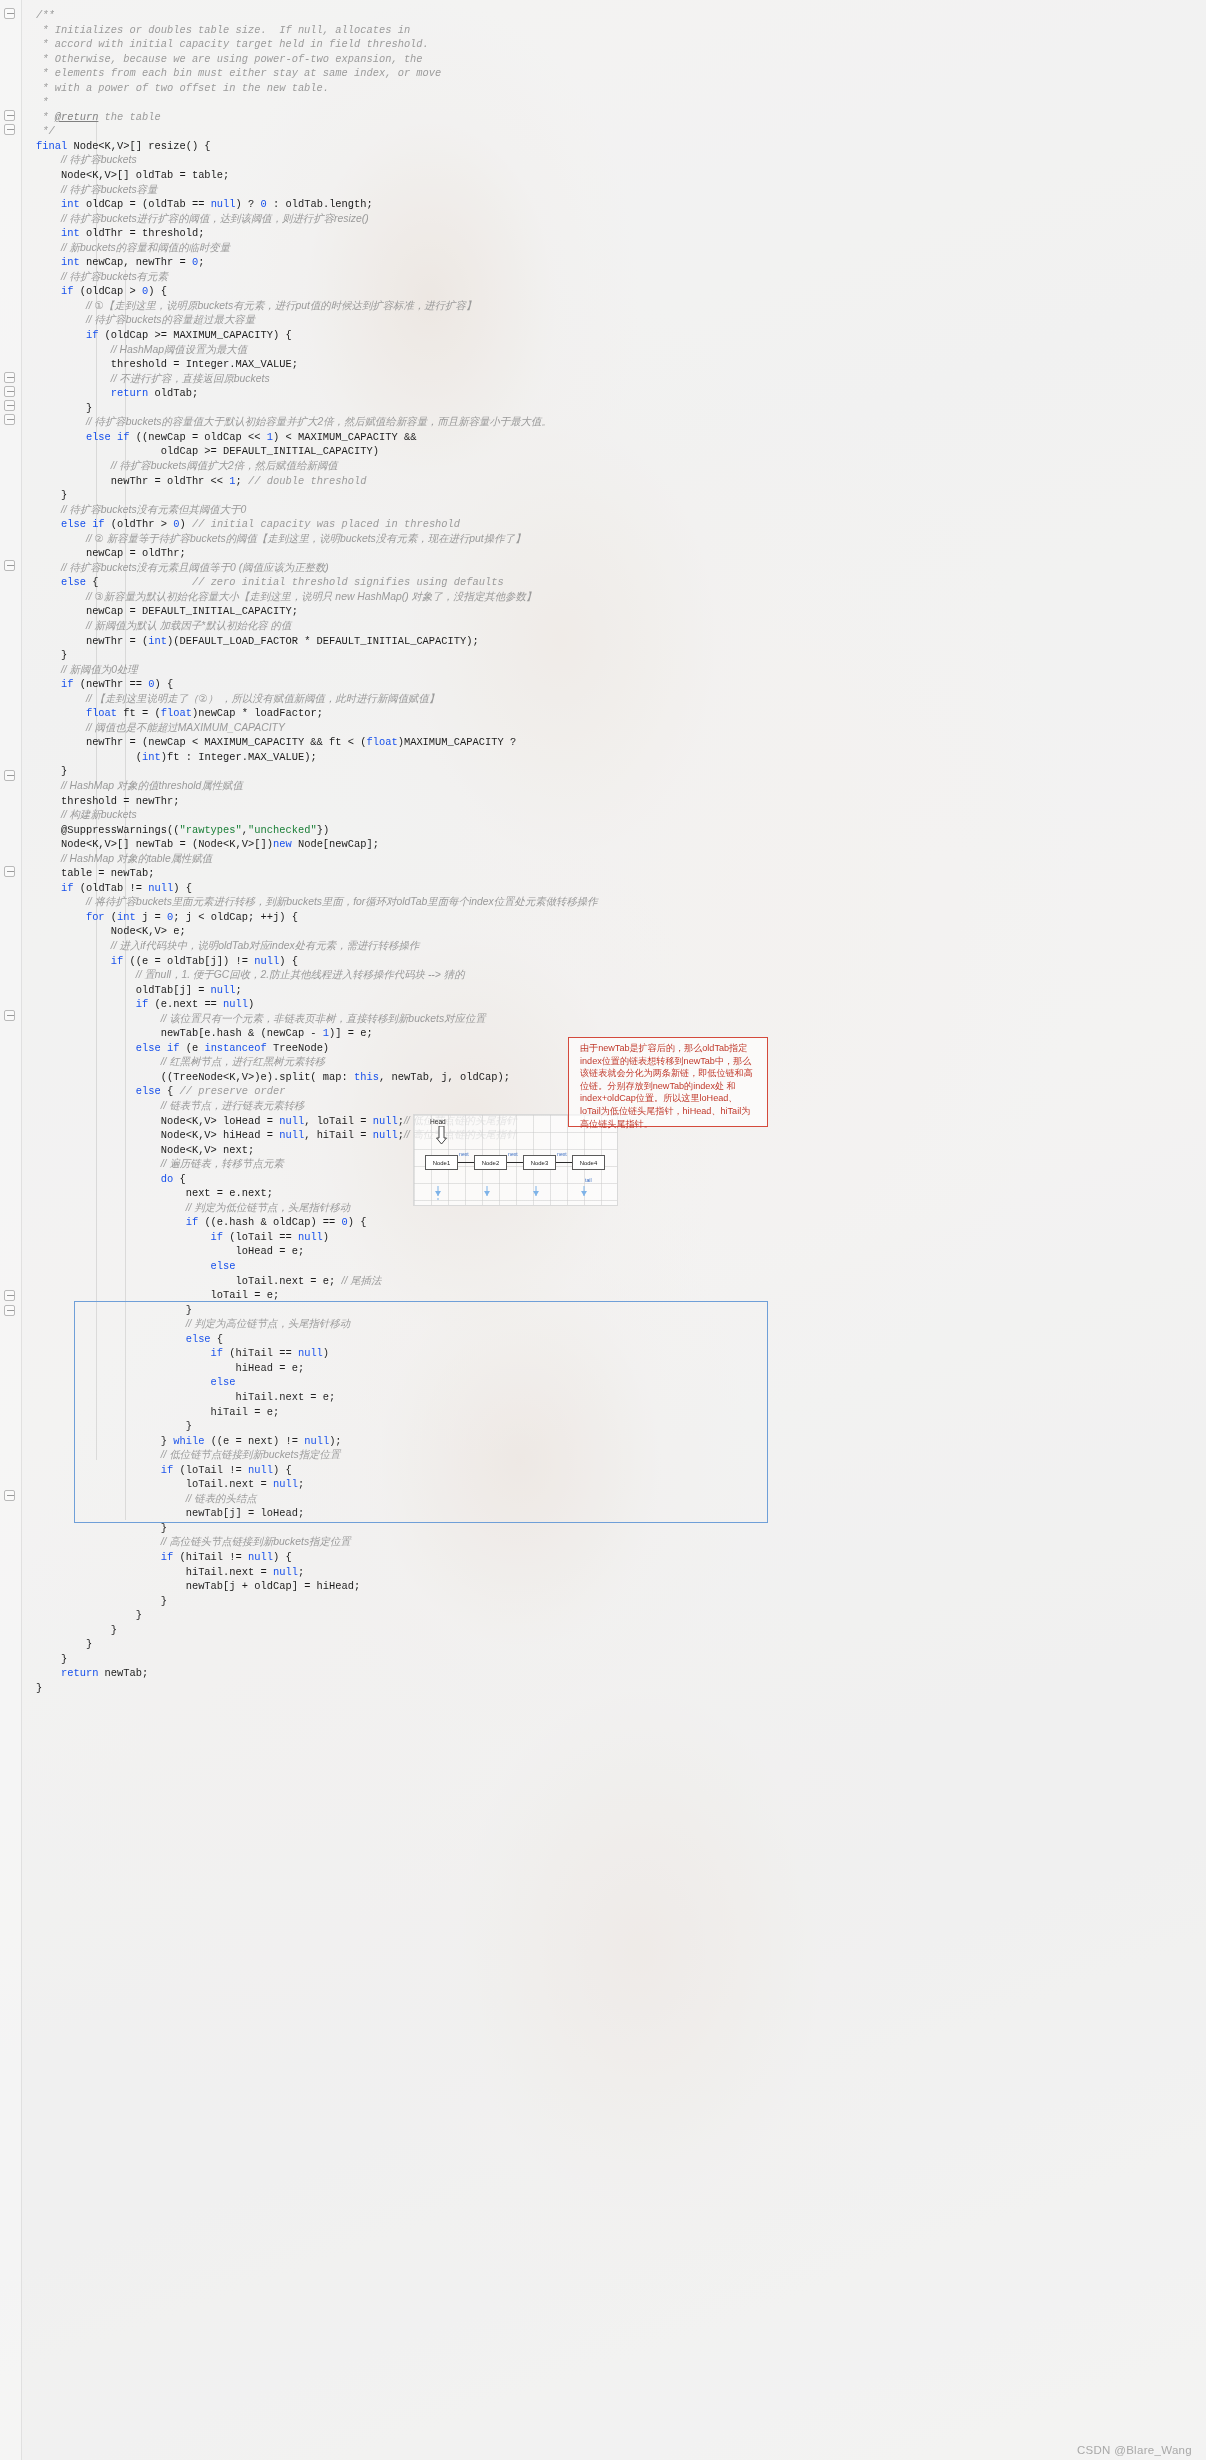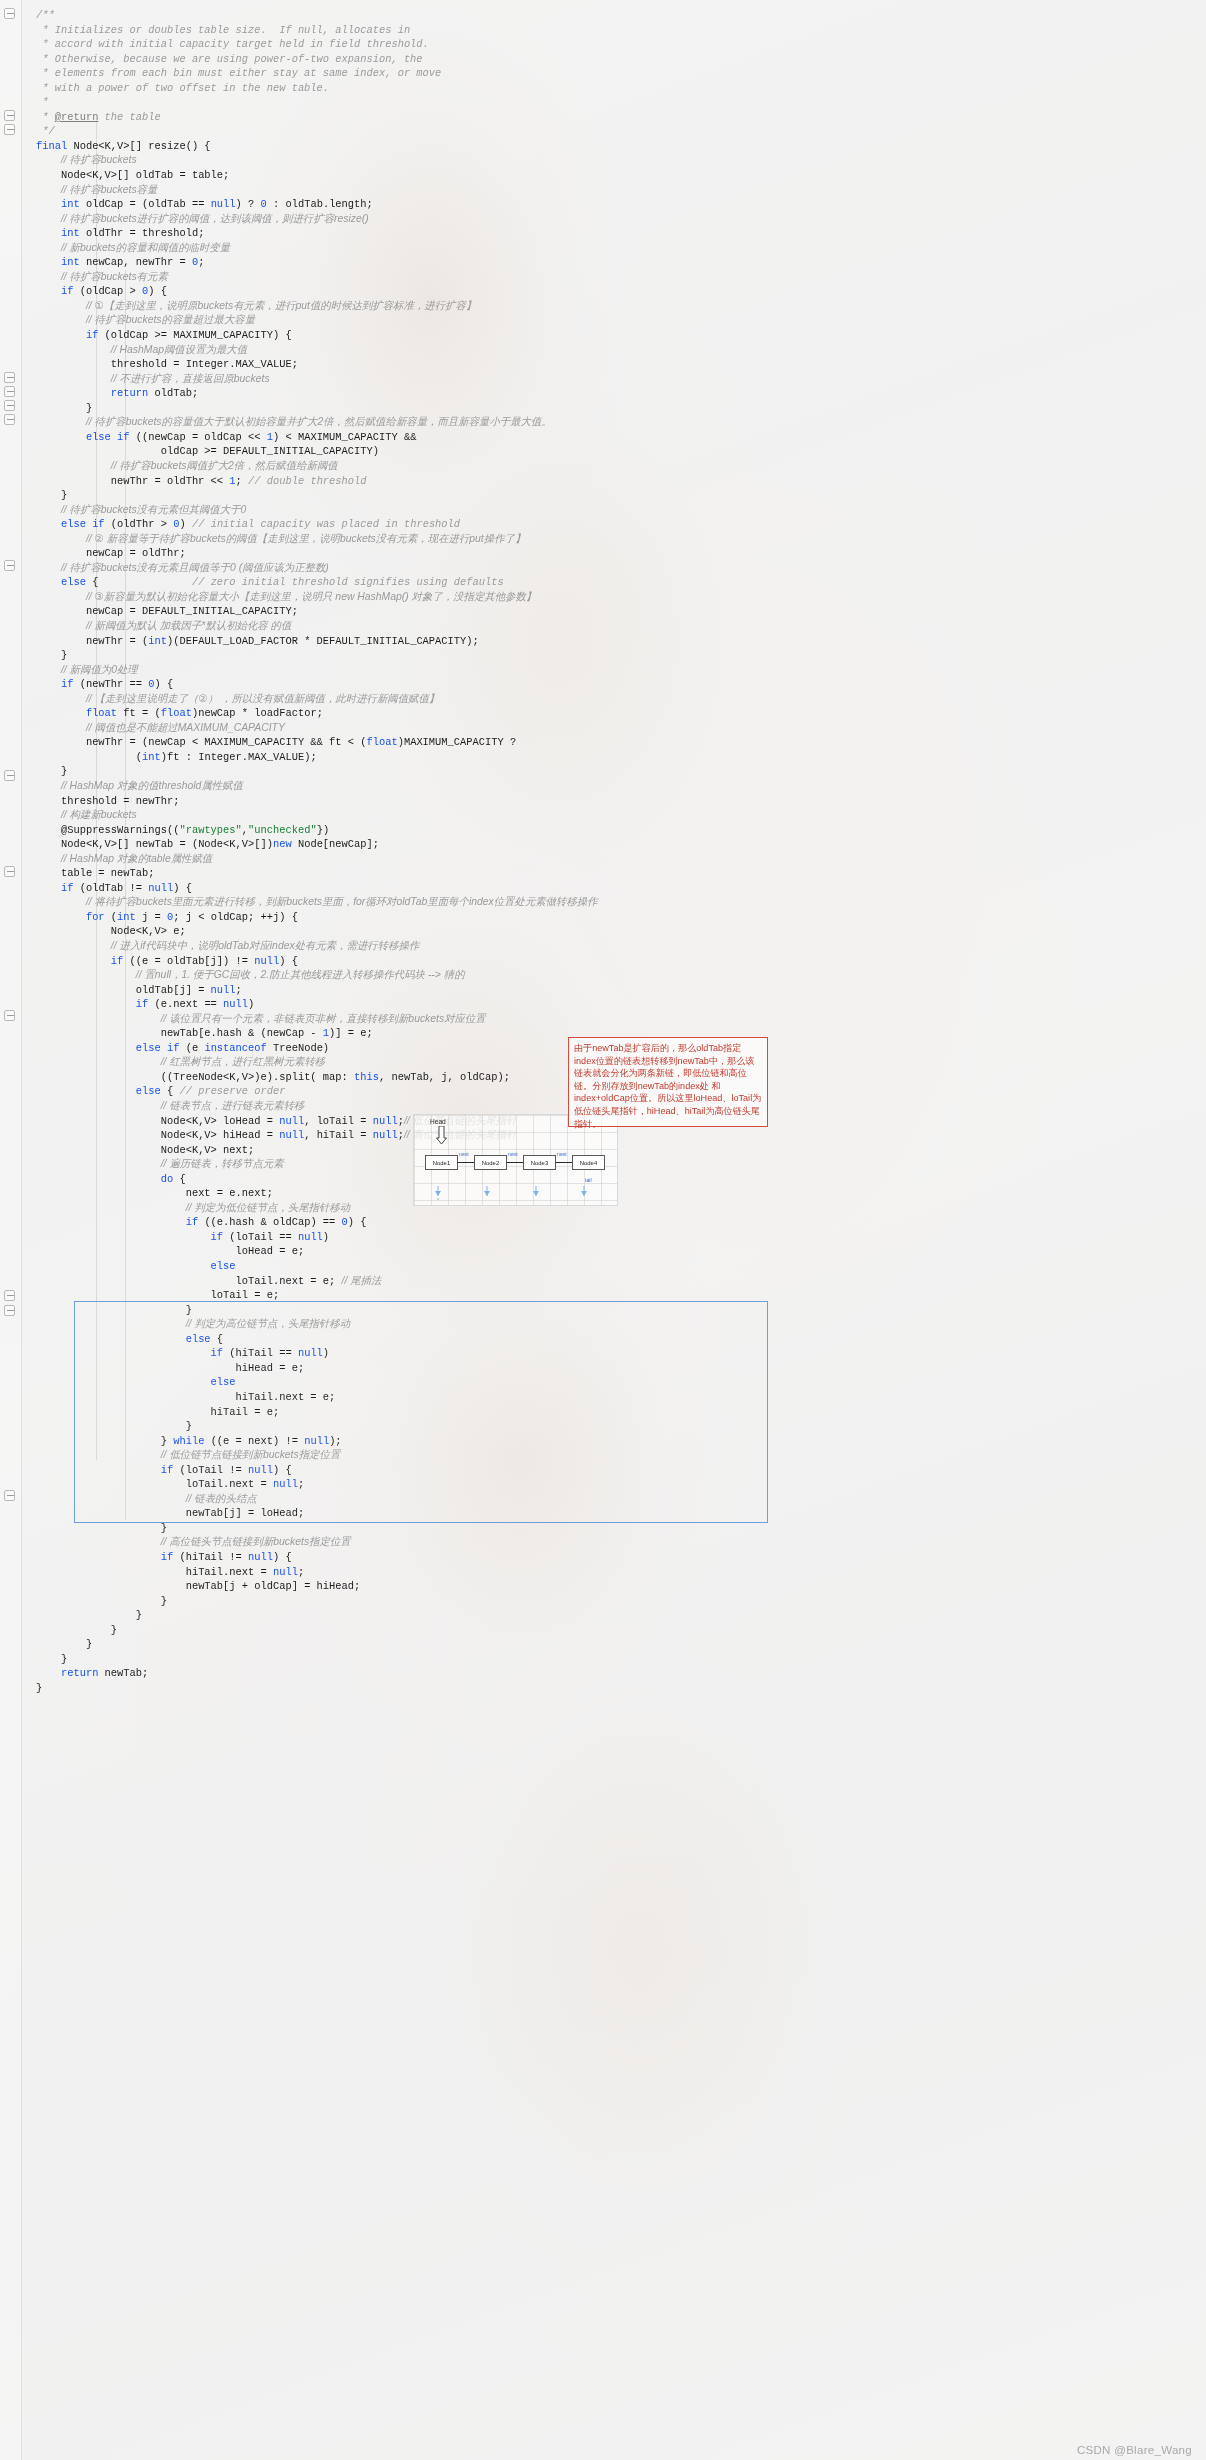--- a/index.html
+++ b/index.html
@@ -57,21 +57,21 @@
     color:#1b1b1b;
     letter-spacing:0px;
   }
   .ln{ display:block; height:14.55px; padding-left:14px; }
 
   .kw   { color:#1750eb; }
   .num  { color:#1750eb; }
   .str  { color:#1a7f37; }
   .cm   { color:#9b9b9b; font-style:italic; }
   .cmz  { color:#9a9a9a; font-style:italic; font-family:"Liberation Sans","DejaVu Sans",sans-serif; }
-  .ann  { color:#808080; text-decoration:underline; }
+  .ann  { color:#808080; font-style:italic; text-decoration:underline; }
   .plain{ color:#1b1b1b; }
 
   
   .guide{
     position:absolute; top:120px; width:1px; height:1340px;
     background:rgba(180,180,180,0.40);
   }
 
   
   #for-region{
@@ -84,21 +84,21 @@
 
   
   #red-callout{
     position:absolute; left:568px; top:1037px;
     width:200px; height:90px;
     border:1px solid #d44a3c;
     background:rgba(255,255,255,0.62);
     color:#c0392b;
     font-family:"Liberation Sans","DejaVu Sans",sans-serif;
     font-size:9.1px; line-height:12.6px;
-    padding:4px 5px;
+    padding:4px 11px;
     z-index:6;
   }
 
   
   #diagram{
     position:absolute; left:413px; top:1114px;
     width:205px; height:92px;
     background:rgba(255,255,255,0.72);
     border:1px solid #d9d9d9;
     z-index:5;

